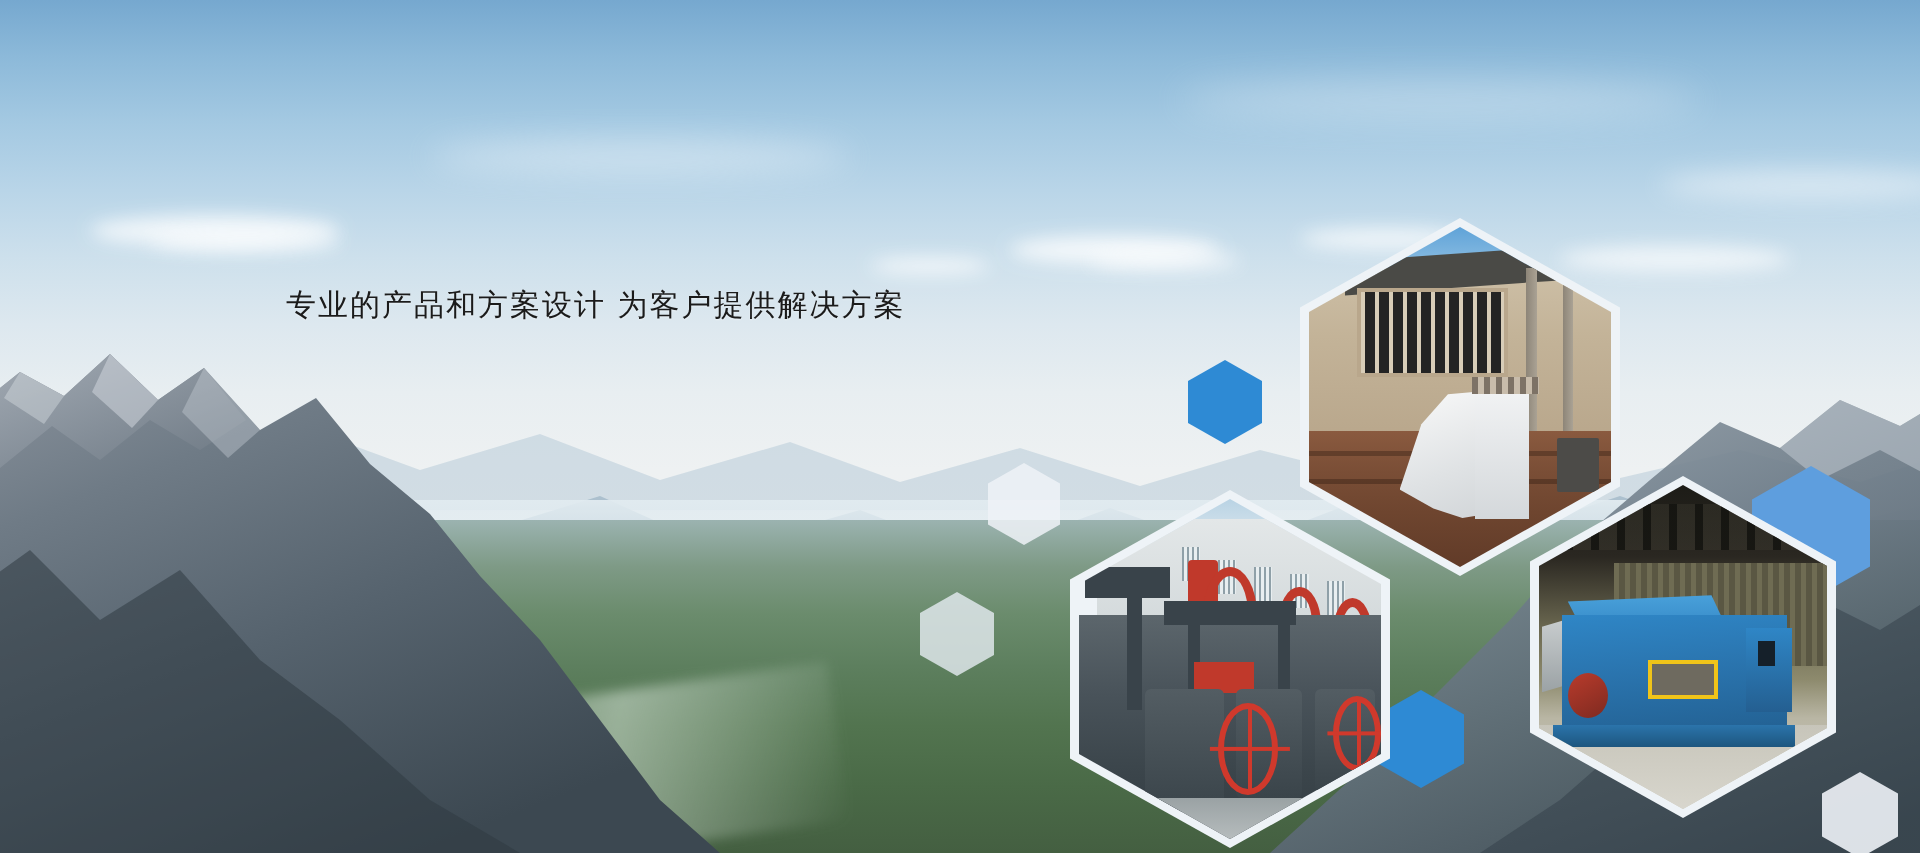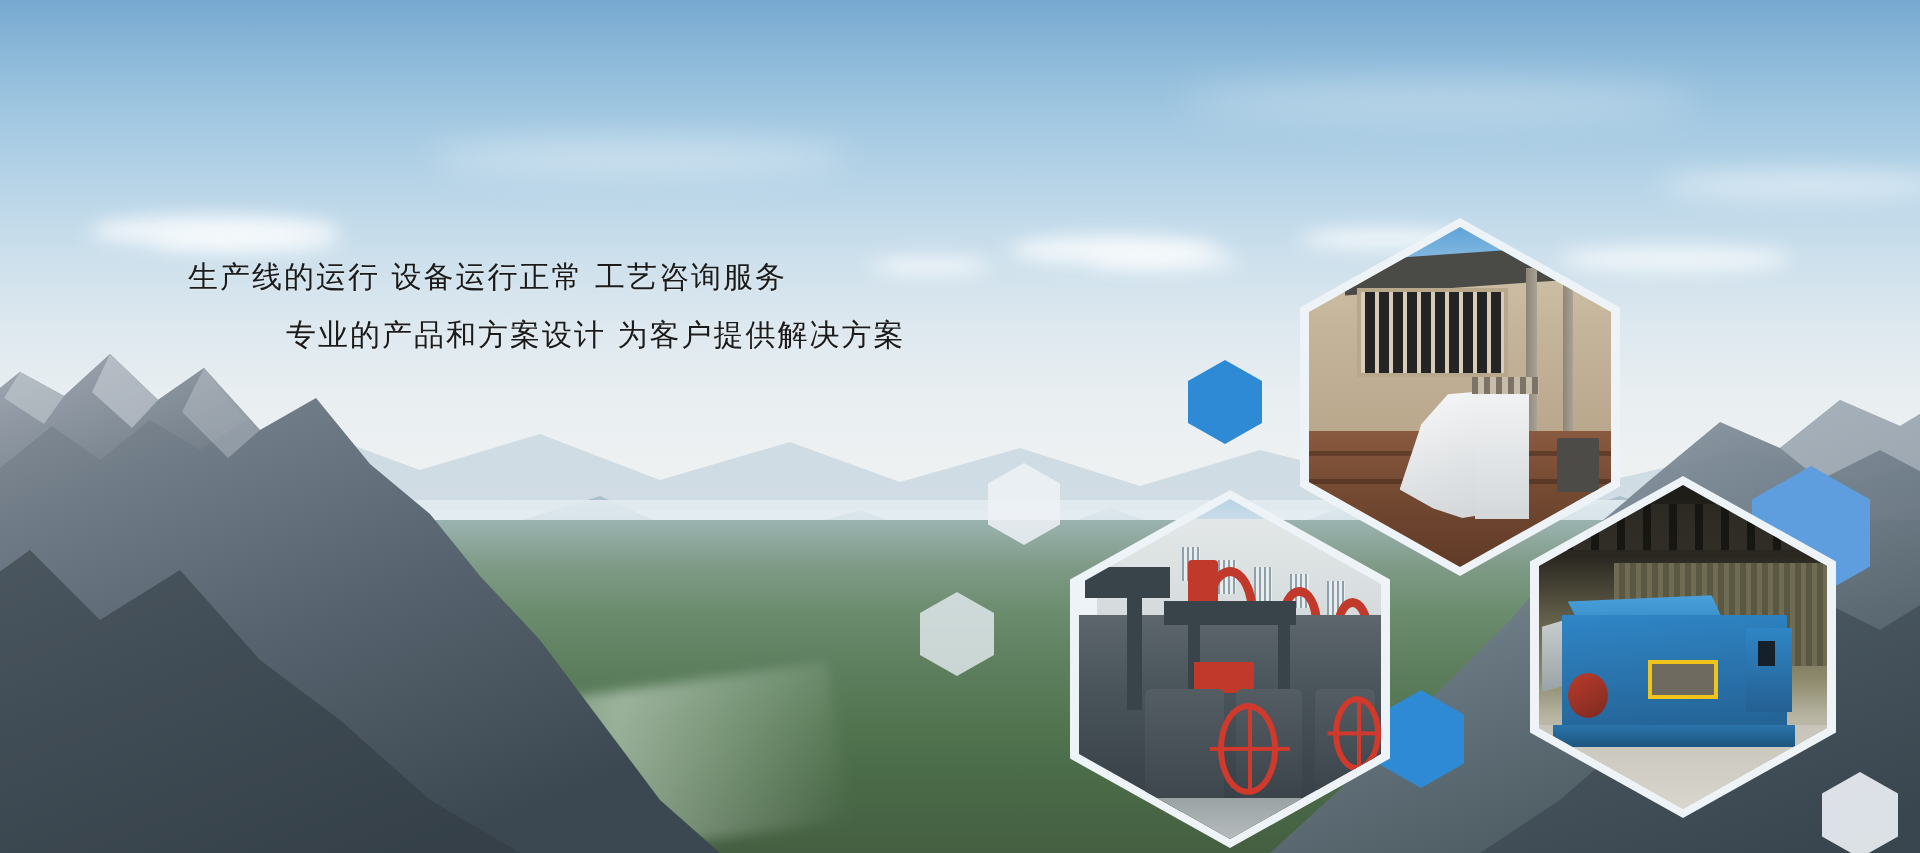--- a/index.html
+++ b/index.html
@@ -244,21 +244,20 @@
         </defs>
         <path d="M780,60 L720,96 L660,70 L600,118 L540,92 L470,150 L400,210 L330,290
                  L250,370 L170,450 L90,523 L780,523 Z" fill="url(#mr)" opacity=".92"></path>
         <path d="M780,60 L720,96 L660,70 L600,118 L640,150 L700,120 L760,152 L780,130 Z" fill="#c8d0d8" opacity=".5"></path>
         <path d="M780,250 L700,300 L620,260 L540,330 L460,400 L380,470 L300,523 L780,523 Z" fill="#323d47" opacity=".5"></path>
       </svg>
     </div>
   </div>
 
   <div class="headline">
-    <div class="hl-line hl-1">生产线的运行 设备运行正常 工艺咨询服务</div>
     <div class="hl-line hl-2">专业的产品和方案设计  为客户提供解决方案</div>
   </div>
 
   <div class="hex deco-blue" style="left:1188px; top:360px; width:74px; height:84px;"></div>
 
   <div class="hex deco-white" style="left:988px; top:463px; width:72px; height:82px; opacity:.85;"></div>
 
   <div class="hex deco-white2" style="left:920px; top:592px; width:74px; height:84px; opacity:.8;"></div>
 
   <div class="hex deco-blue" style="left:1378px; top:690px; width:86px; height:98px;"></div>

